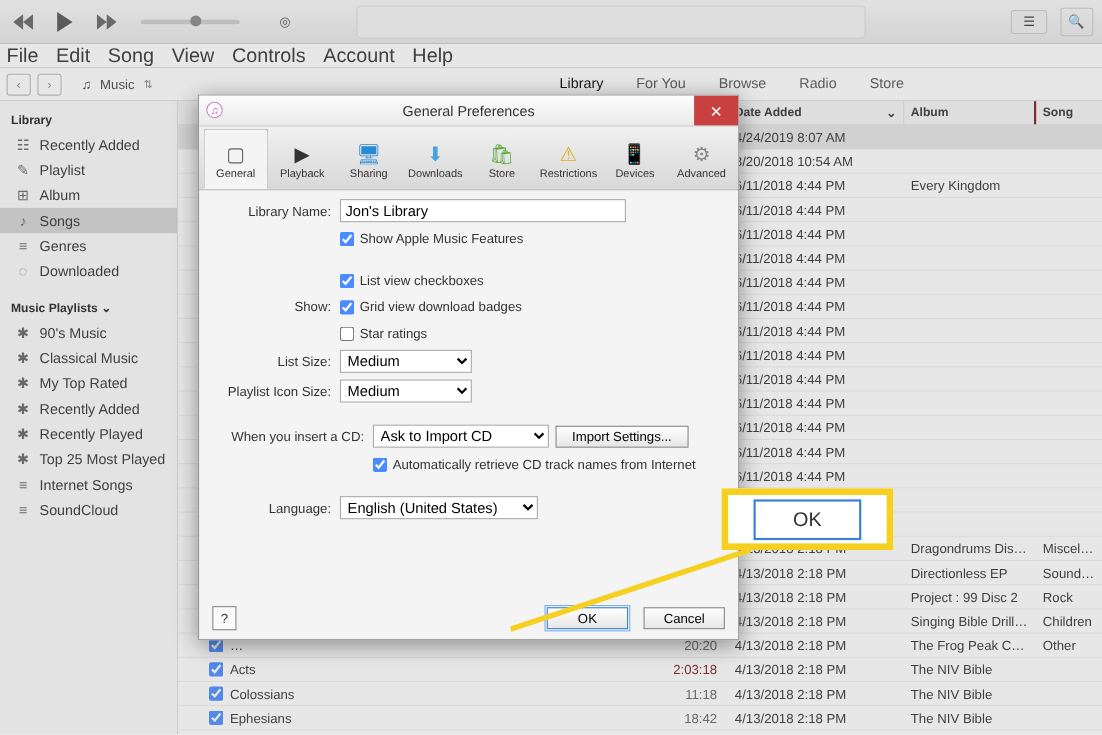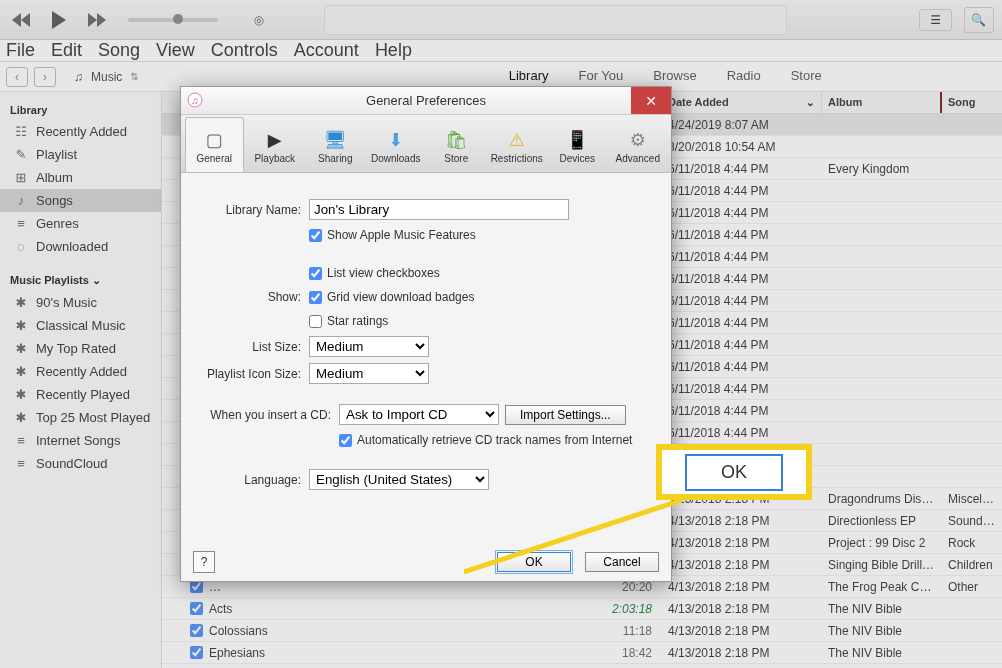--- a/index.html
+++ b/index.html
@@ -52,21 +52,21 @@
 
 
 .dialog { position:absolute; left:180px; top:86px; width:492px; height:496px; background:#f4f4f4; border:1px solid #999; box-shadow:0 4px 20px rgba(0,0,0,0.4); z-index:20; }
 .dlg-title { height:28px; background:linear-gradient(#fcfcfc,#eaeaea); border-bottom:1px solid #ccc; display:flex; align-items:center; justify-content:center; position:relative; font-size:13px; }
 .dlg-close { position:absolute; right:0; top:0; width:40px; height:27px; background:#c84040; color:#fff; display:flex; align-items:center; justify-content:center; font-size:14px; }
 .dlg-app-icon { position:absolute; left:6px; top:5px; width:16px; height:16px; }
 .dlg-tabs { height:58px; background:linear-gradient(#f0f0f0,#d8d8d8); border-bottom:1px solid #bbb; display:flex; padding:2px 4px 0; gap:2px; }
 .dtab { flex:1; display:flex; flex-direction:column; align-items:center; justify-content:center; gap:1px; font-size:10px; border:1px solid transparent; border-radius:3px 3px 0 0; padding-top:2px; cursor:pointer; }
 .dtab.sel { background:#f4f4f4; border-color:#bbb; border-bottom-color:#f4f4f4; }
 .dtab-icon { width:24px; height:24px; display:flex; align-items:center; justify-content:center; font-size:18px; }
-.dlg-body { padding:26px 18px 8px; font-size:12px; }
+.dlg-body { padding:8px 18px 8px; font-size:12px; }
 .form-row { display:flex; align-items:center; margin-bottom:6px; }
 .form-label { width:110px; text-align:right; padding-right:8px; color:#333; }
 .form-ctrl { flex:1; display:flex; align-items:center; gap:6px; }
 .form-ctrl input[type=text] { width:260px; padding:2px 4px; border:1px solid #aaa; background:#fff; }
 .form-ctrl select { width:120px; padding:1px 2px; border:1px solid #aaa; background:#fff; }
 .form-ctrl select.wide { width:160px; }
 .chk-row { display:flex; align-items:center; gap:5px; margin:2px 0; }
 .dlg-btn { padding:2px 14px; border:1px solid #888; background:linear-gradient(#fefefe,#e6e6e6); font-size:12px; }
 .dlg-btn.primary { border:1px solid #3a80d8; outline:1px solid #7ab0ee; outline-offset:1px; }
 .dlg-footer { position:absolute; bottom:8px; left:12px; right:12px; display:flex; align-items:center; }
@@ -402,21 +402,21 @@
             <span style="margin-left:auto;padding-right:10px;color:#666;">20:20</span>
           </div>
           <div class="c2">4/13/2018 2:18 PM</div>
           <div class="c3">The Frog Peak Colla...</div>
           <div class="c4">Other</div>
         </div>
         <div class="row">
           <div class="c1">
             <input type="checkbox" checked="" style="">
             <span>Acts</span>
-            <span style="margin-left:auto;padding-right:10px;color:#15803d;font-style:italic;">2:03:18</span>
+            <span style="margin-left:auto;padding-right:10px;color:#7f1d1d;">2:03:18</span>
           </div>
           <div class="c2">4/13/2018 2:18 PM</div>
           <div class="c3">The NIV Bible</div>
           <div class="c4"></div>
         </div>
         <div class="row">
           <div class="c1">
             <input type="checkbox" checked="" style="">
             <span>Colossians</span>
             <span style="margin-left:auto;padding-right:10px;color:#666;">11:18</span>

